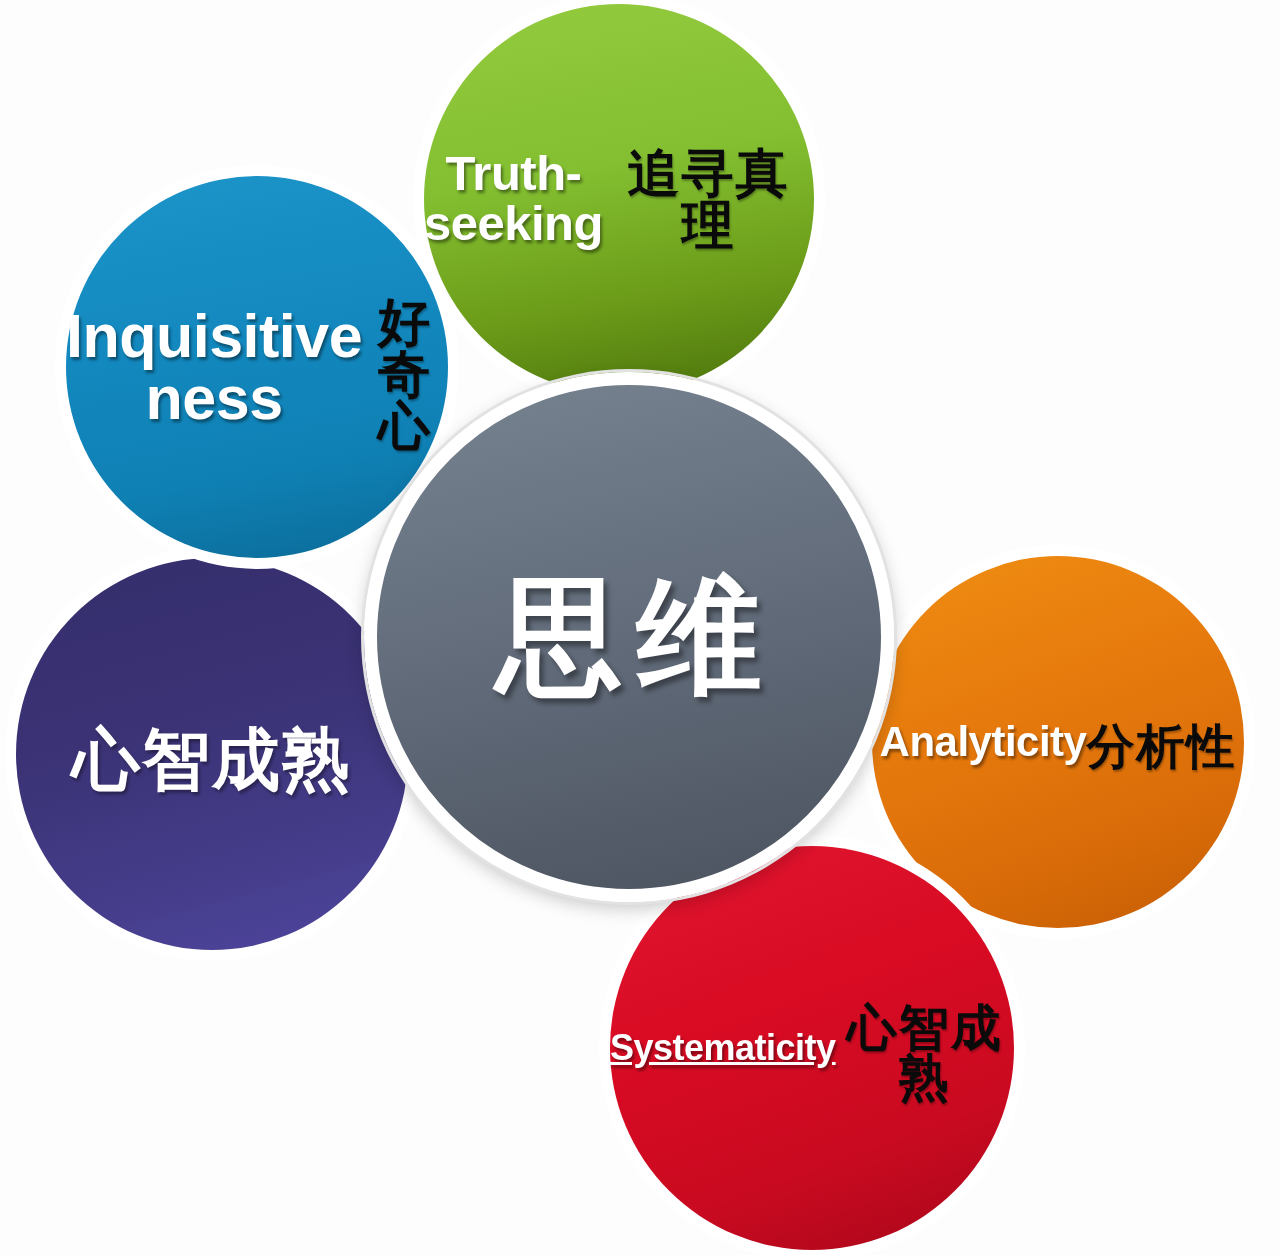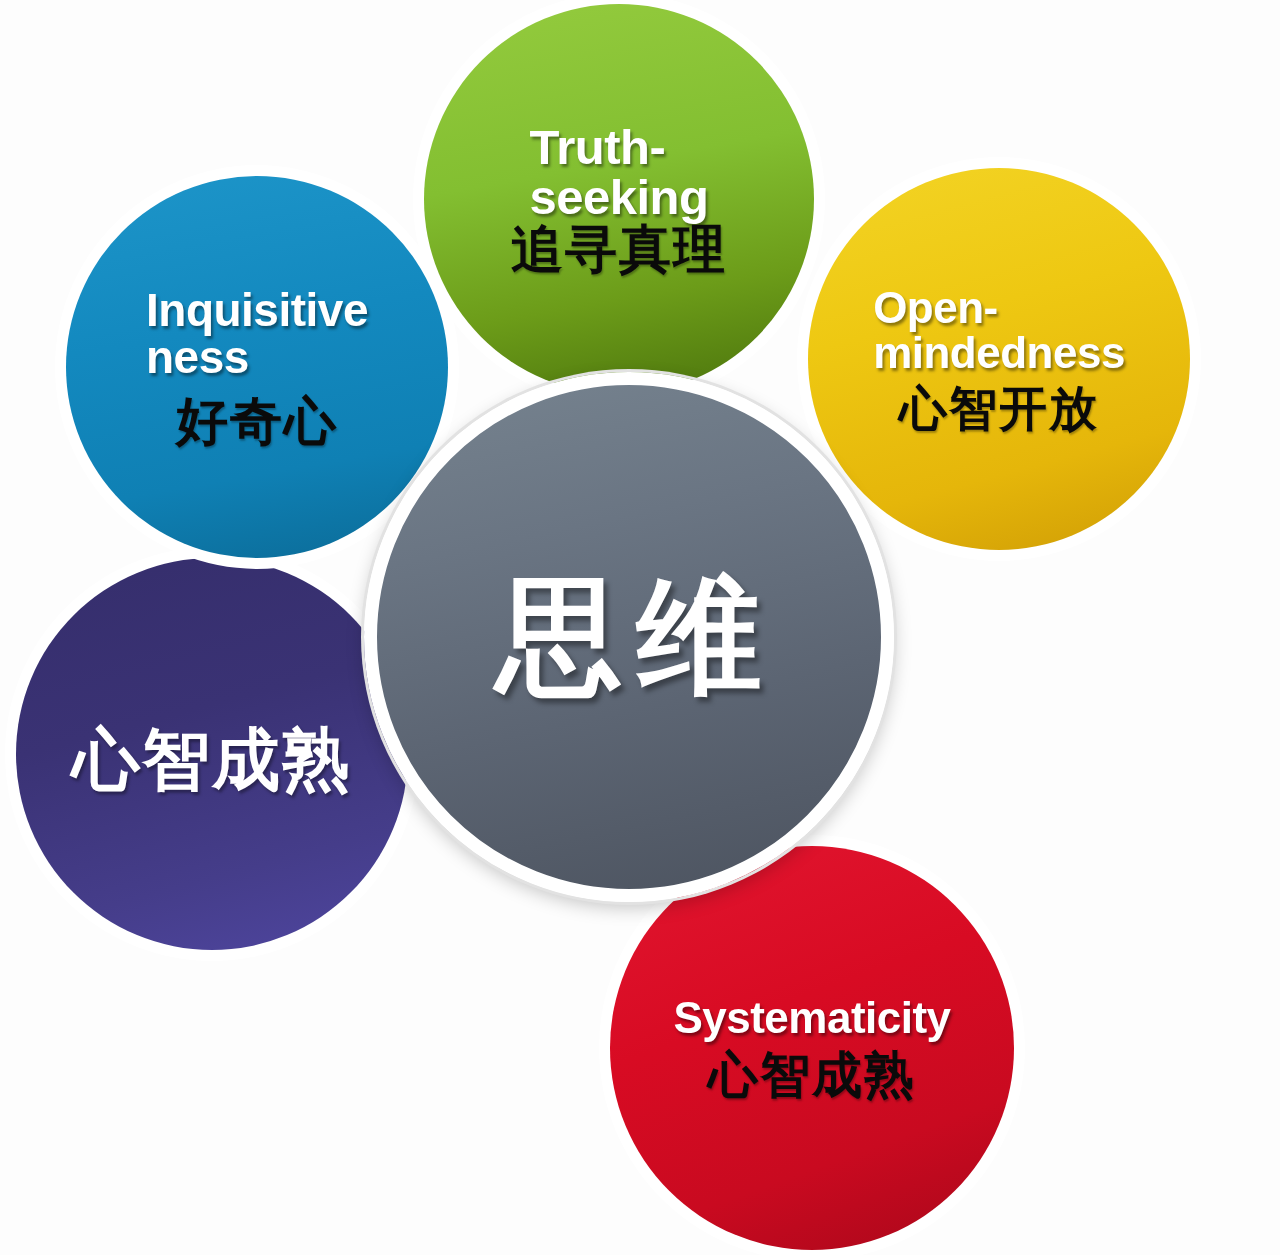--- a/index.html
+++ b/index.html
@@ -20,24 +20,24 @@
     height: 1255px;
     background: #fdfdfd;
   }
 
   
   .petal {
     position: absolute;
     border-radius: 50%;
     box-sizing: border-box;
     display: flex;
-    flex-direction: column;
+    flex-direction: row;
     align-items: center;
     justify-content: center;
-    text-align: left;
+    text-align: center;
     box-shadow: 0 0 0 11px #ffffff;
   }
   .petal .en {
     font-weight: bold;
     color: #ffffff;
     line-height: 1.02;
     letter-spacing: -0.5px;
     text-shadow: 2px 3px 3px rgba(0,0,0,0.42);
     white-space: pre-line;
   }
@@ -77,21 +77,21 @@
     z-index: 4;
   }
   #petal-analyticity .en { font-size: 42px; }
   #petal-analyticity .zh { font-size: 48px; margin-top: 8px; }
 
   #petal-systematicity {
     left: 610px; top: 846px; width: 404px; height: 404px;
     background: linear-gradient(160deg, #e21630 0%, #d80b23 40%, #c90a20 72%, #a8071a 100%);
     z-index: 5;
   }
-  #petal-systematicity .en { font-size: 44px; }
+  #petal-systematicity .en { font-size: 36px; text-decoration: underline; }
   #petal-systematicity .zh { font-size: 50px; margin-top: 10px; }
 
   #petal-self-confidence {
     left: 228px; top: 862px; width: 384px; height: 384px;
     background: linear-gradient(160deg, #c2186f 0%, #b91367 42%, #ac1060 74%, #960a52 100%);
     z-index: 4;
   }
   #petal-self-confidence .en { font-size: 46px; }
   #petal-self-confidence .zh { font-size: 52px; margin-top: 8px; }
 
@@ -101,21 +101,21 @@
     z-index: 4;
   }
   #petal-maturity .en { font-size: 44px; }
   #petal-maturity .zh { font-size: 68px; margin-top: 10px; }
 
   #petal-inquisitiveness {
     left: 66px; top: 176px; width: 382px; height: 382px;
     background: linear-gradient(170deg, #1d95c9 0%, #1389bf 40%, #0f80b4 74%, #0b6b97 100%);
     z-index: 5;
   }
-  #petal-inquisitiveness .en { font-size: 46px; }
+  #petal-inquisitiveness .en { font-size: 61px; }
   #petal-inquisitiveness .zh { font-size: 52px; margin-top: 14px; }
 
   
   #center-hub {
     position: absolute;
     left: 364px; top: 372px;
     width: 530px; height: 530px;
     border-radius: 50%;
     background: linear-gradient(168deg, #76838f 0%, #6a7583 30%, #5c6573 62%, #4c535f 100%);
     border: 13px solid #ffffff;
@@ -142,26 +142,25 @@
 <body>
 
 <div id="stage">
 
   <div class="petal" id="petal-truth-seeking">
     <div class="en">Truth-
 seeking</div>
     <div class="zh">追寻真理</div>
   </div>
 
-  <div class="petal" id="petal-open-mindedness">
-    <div class="en">Open-
-mindedness</div>
-    <div class="zh">心智开放</div>
+
+  <div class="petal" id="petal-analyticity">
+    <div class="en">Analyticity</div>
+    <div class="zh">分析性</div>
   </div>
-
 
   <div class="petal" id="petal-systematicity">
     <div class="en">Systematicity</div>
     <div class="zh">心智成熟</div>
   </div>
 
 
   <div class="petal light-zh" id="petal-maturity">
     <div class="zh">心智成熟</div>
   </div>

